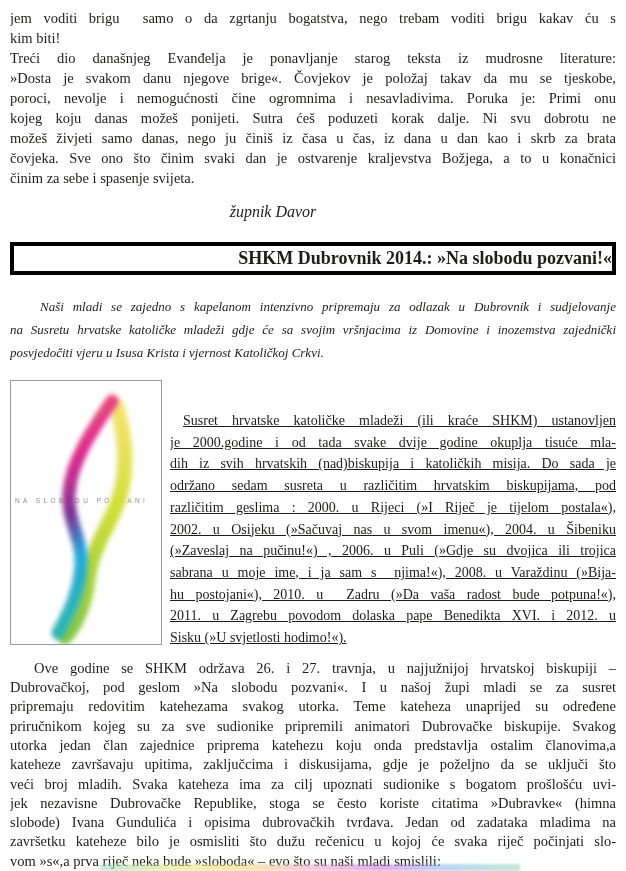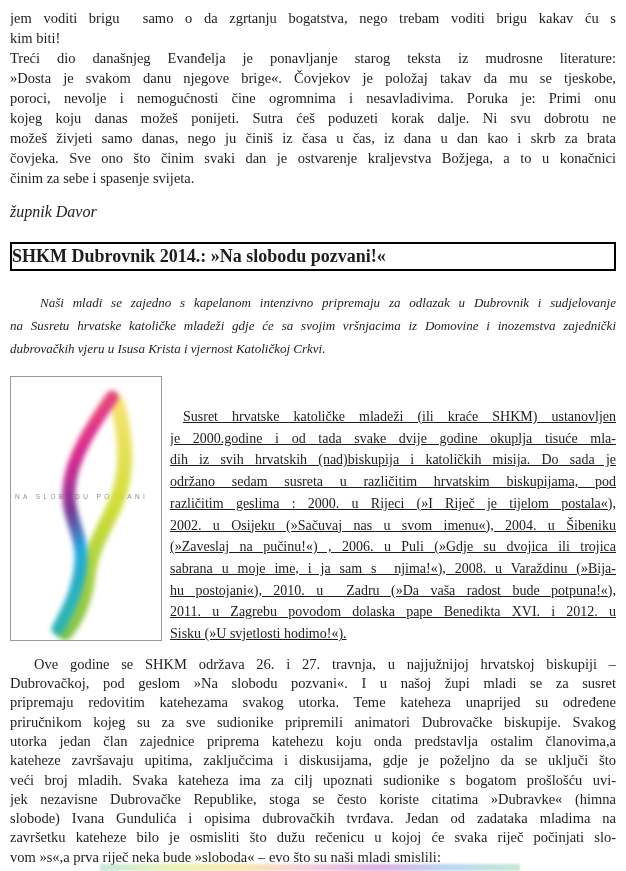--- a/index.html
+++ b/index.html
@@ -18,30 +18,30 @@
     text-align-last:justify;
     overflow:hidden;
     white-space:nowrap;
   }
   .para .line:last-child{text-align-last:left;}
 
   .top-par{font-size:14.5px;line-height:20px;}
 
   .signature{
     margin:13px 80px 0 0;
-    text-align:left;
+    text-align:center;
     font-style:italic;
     font-size:16px;
     line-height:22px;
   }
 
   .heading-box{
     margin-top:19px;
-    border:2px solid #000000;
-    text-align:left;
+    border:4px solid #000000;
+    text-align:right;
     font-weight:bold;
     font-size:18px;
     line-height:22px;
     padding:1px 0 2px 0;
   }
 
   .lead{
     margin-top:20px;
     font-style:italic;
     font-size:13px;
@@ -103,21 +103,21 @@
 
   <div class="signature">župnik Davor</div>
 
   <div class="heading-box">
     <span>SHKM Dubrovnik 2014.: »Na slobodu pozvani!«</span>
   </div>
 
   <div class="lead para">
       <div class="line">Naši mladi se zajedno s kapelanom intenzivno pripremaju za odlazak u Dubrovnik i sudjelovanje</div>
       <div class="line">na Susretu hrvatske katoličke mladeži gdje će sa svojim vršnjacima iz Domovine i inozemstva zajednički</div>
-      <div class="line">dubrovačkih vjeru u Isusa Krista i vjernost Katoličkoj Crkvi.</div>
+      <div class="line">posvjedočiti vjeru u Isusa Krista i vjernost Katoličkoj Crkvi.</div>
     </div>
 
   <div class="shkm-cols">
 
     <div class="logo-box">
       <svg width="150" height="263" viewBox="0 0 150 263">
         <defs>
           <linearGradient id="gl" x1="0" y1="0" x2="0.25" y2="1">
             <stop offset="0" stop-color="#f0a23c"></stop>
             <stop offset="0.3" stop-color="#e0218a"></stop>

